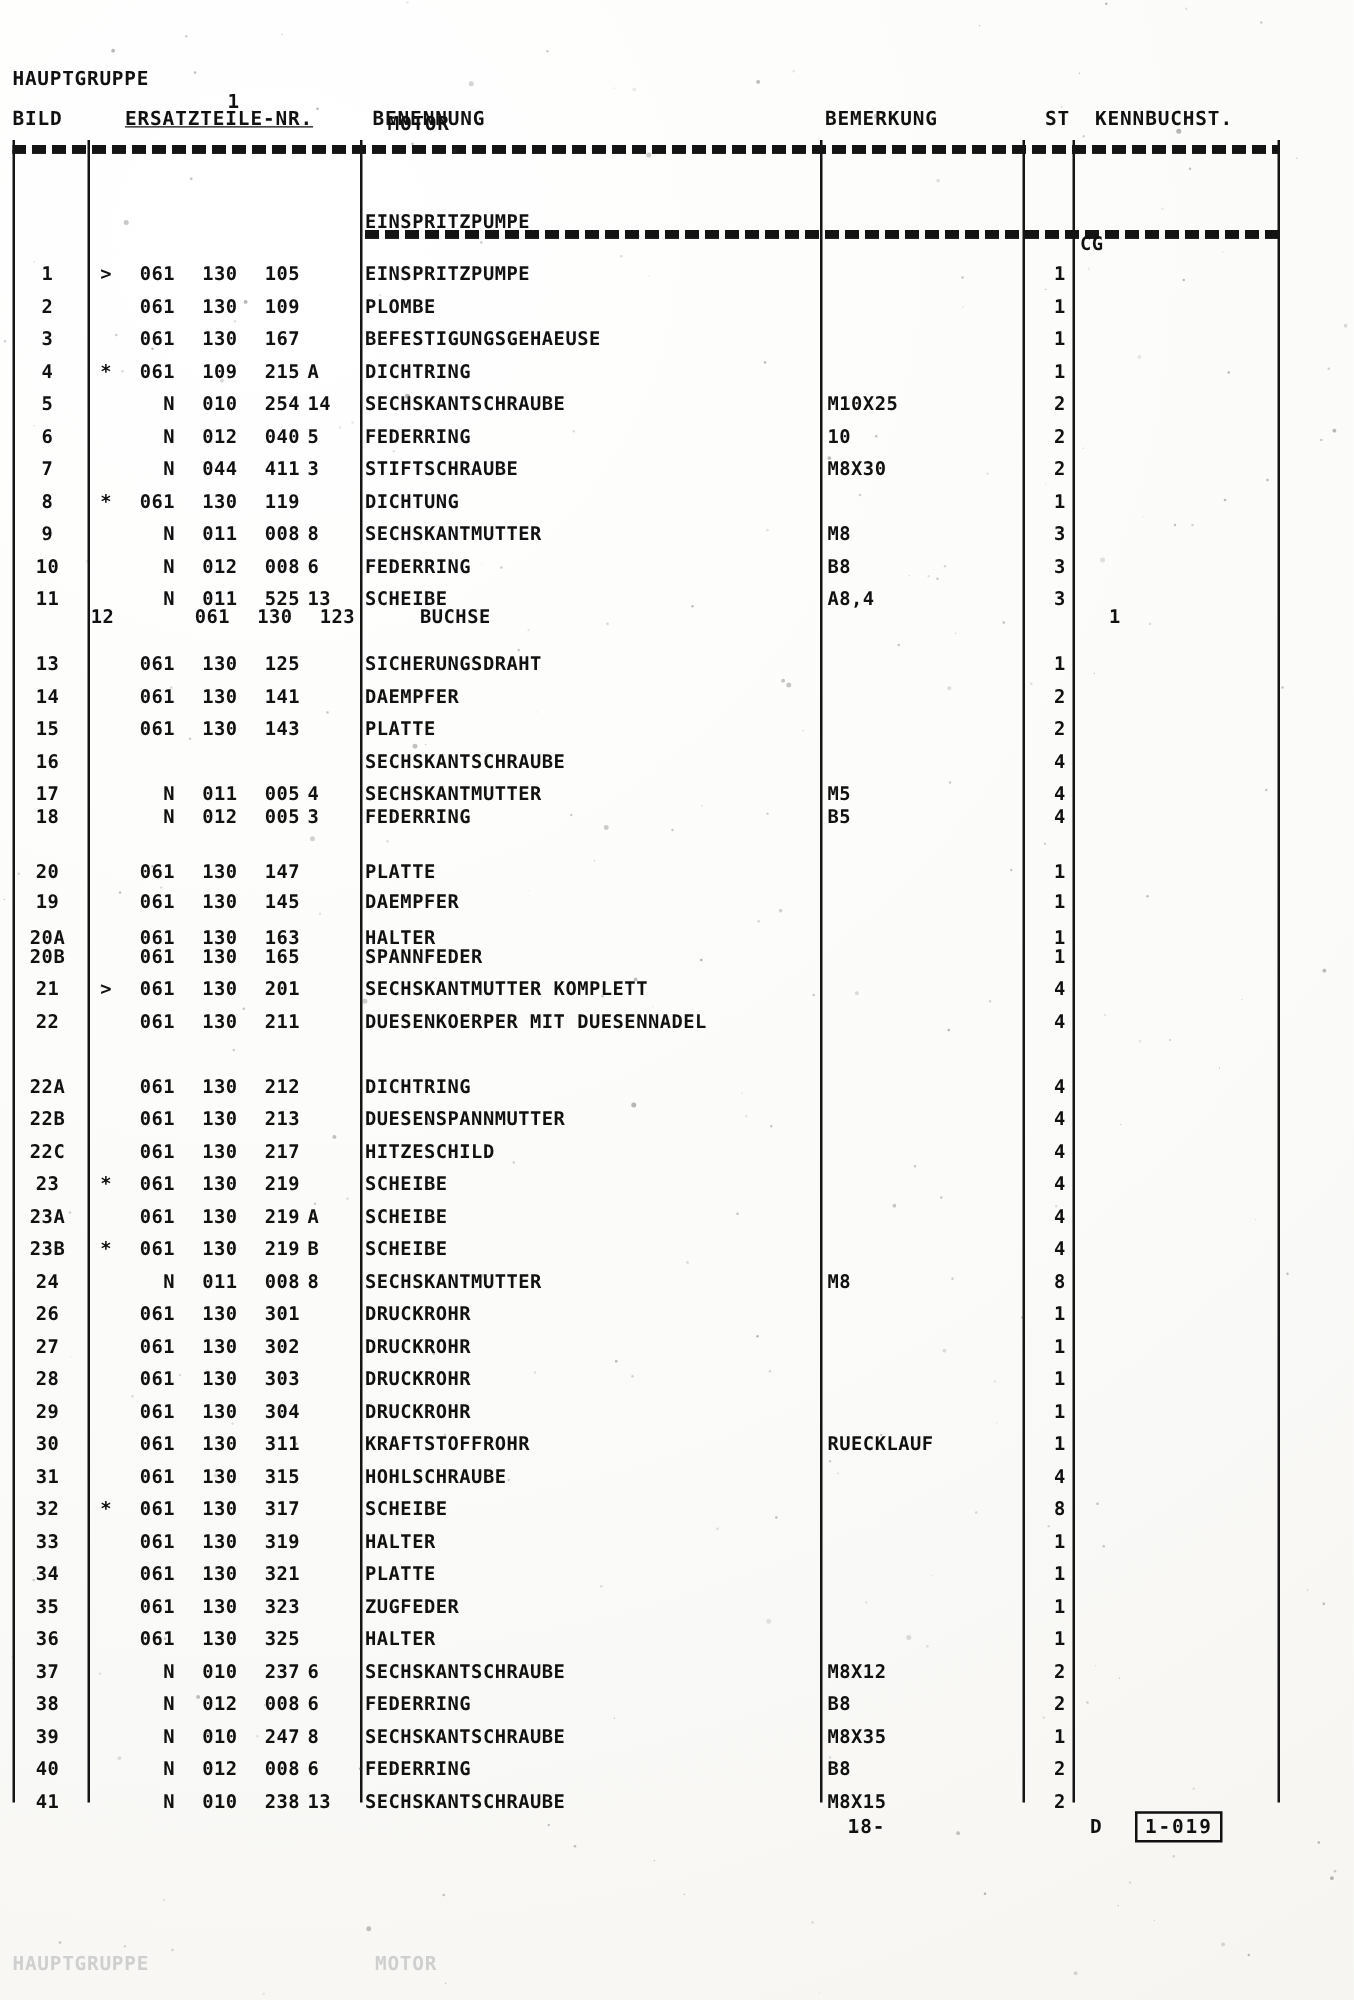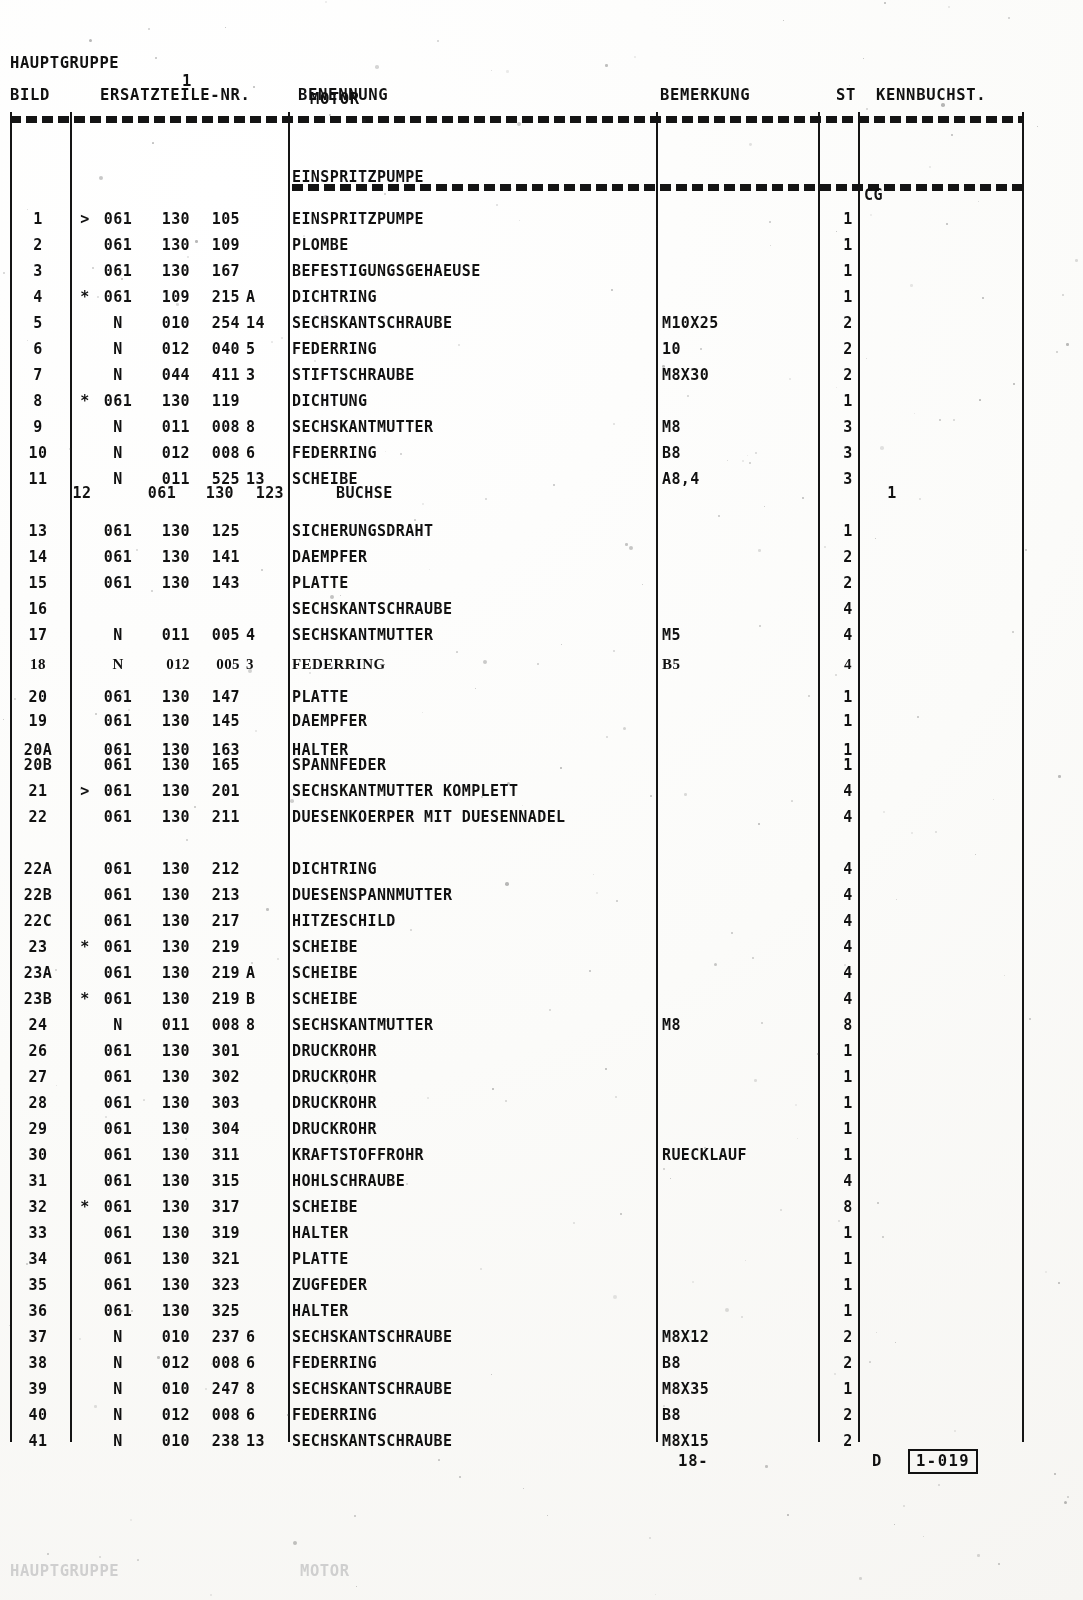--- a/index.html
+++ b/index.html
@@ -25,21 +25,21 @@
            font-size:15.5px;letter-spacing:.6px;font-weight:700;white-space:pre;}
   .topline .hg{position:absolute;left:0;}
   .topline .hgnum{position:absolute;left:172px;}
   .topline .hgname{position:absolute;left:300px;}
 
   
   .colheads{position:absolute;left:0;top:86px;width:1083px;height:22px;
             font-size:15.5px;font-weight:700;letter-spacing:.7px;}
   .colheads span{position:absolute;white-space:pre;}
   .ch-bild{left:10px;}
-  .ch-nr{left:100px;}
+  .ch-nr{left:100px;text-decoration:underline;}
   .ch-ben{left:298px;}
   .ch-bem{left:660px;}
   .ch-st{left:836px;}
   .ch-kb{left:876px;}
 
   
   .frame{position:absolute;left:0;top:112px;width:1083px;height:1330px;}
   .vline{position:absolute;top:0;width:2px;background:#151515;}
 
   
@@ -48,21 +48,21 @@
   .rule:after{content:"";position:absolute;left:0;right:0;top:4px;height:3px;
         background:repeating-linear-gradient(to right,#141414 0 11px,transparent 11px 16px);}
 
   
   .rows{position:absolute;left:0;top:112px;width:1083px;}
   .row{position:absolute;left:0;width:1083px;height:26px;font-size:15px;
        letter-spacing:.4px;font-weight:700;white-space:pre;}
   .row span{position:absolute;white-space:pre;}
   .c-bild{width:60px;text-align:center;left:8px;}
   .c-pre{left:74px;width:22px;text-align:center;}
-  .c-p1{left:96px;width:44px;text-align:center;}
+  .c-p1{left:96px;width:44px;text-align:right;}
   .c-p2{left:146px;width:44px;text-align:right;}
   .c-p3{left:196px;width:44px;text-align:right;}
   .c-p4{left:246px;width:34px;text-align:left;}
   .c-ben{left:292px;}
   .c-bem{left:662px;}
   .c-st{left:826px;width:44px;text-align:center;}
 
   .sectiontitle{left:292px;}
   .sectioncg{left:864px;}
 
@@ -131,21 +131,21 @@
     <div class="row" style="top: 280px;"><span class="c-bild">8</span><span class="c-pre">*</span><span class="c-p1">061</span><span class="c-p2">130</span><span class="c-p3">119</span><span class="c-p4"></span><span class="c-ben">DICHTUNG</span><span class="c-bem"></span><span class="c-st">1</span></div>
     <div class="row" style="top: 306px;"><span class="c-bild">9</span><span class="c-pre"></span><span class="c-p1">N</span><span class="c-p2">011</span><span class="c-p3">008</span><span class="c-p4">8</span><span class="c-ben">SECHSKANTMUTTER</span><span class="c-bem">M8</span><span class="c-st">3</span></div>
     <div class="row" style="top: 332px;"><span class="c-bild">10</span><span class="c-pre"></span><span class="c-p1">N</span><span class="c-p2">012</span><span class="c-p3">008</span><span class="c-p4">6</span><span class="c-ben">FEDERRING</span><span class="c-bem">B8</span><span class="c-st">3</span></div>
     <div class="row" style="top: 358px;"><span class="c-bild">11</span><span class="c-pre"></span><span class="c-p1">N</span><span class="c-p2">011</span><span class="c-p3">525</span><span class="c-p4">13</span><span class="c-ben">SCHEIBE</span><span class="c-bem">A8,4</span><span class="c-st">3</span></div>
     <div class="row" style="top: 372px; margin-left: 44px;"><span class="c-bild">12</span><span class="c-pre"></span><span class="c-p1">061</span><span class="c-p2">130</span><span class="c-p3">123</span><span class="c-p4"></span><span class="c-ben">BUCHSE</span><span class="c-bem"></span><span class="c-st">1</span></div>
     <div class="row" style="top: 410px;"><span class="c-bild">13</span><span class="c-pre"></span><span class="c-p1">061</span><span class="c-p2">130</span><span class="c-p3">125</span><span class="c-p4"></span><span class="c-ben">SICHERUNGSDRAHT</span><span class="c-bem"></span><span class="c-st">1</span></div>
     <div class="row" style="top: 436px;"><span class="c-bild">14</span><span class="c-pre"></span><span class="c-p1">061</span><span class="c-p2">130</span><span class="c-p3">141</span><span class="c-p4"></span><span class="c-ben">DAEMPFER</span><span class="c-bem"></span><span class="c-st">2</span></div>
     <div class="row" style="top: 462px;"><span class="c-bild">15</span><span class="c-pre"></span><span class="c-p1">061</span><span class="c-p2">130</span><span class="c-p3">143</span><span class="c-p4"></span><span class="c-ben">PLATTE</span><span class="c-bem"></span><span class="c-st">2</span></div>
     <div class="row" style="top: 488px;"><span class="c-bild">16</span><span class="c-pre"></span><span class="c-p1"></span><span class="c-p2"></span><span class="c-p3"></span><span class="c-p4"></span><span class="c-ben">SECHSKANTSCHRAUBE</span><span class="c-bem"></span><span class="c-st">4</span></div>
     <div class="row" style="top: 514px;"><span class="c-bild">17</span><span class="c-pre"></span><span class="c-p1">N</span><span class="c-p2">011</span><span class="c-p3">005</span><span class="c-p4">4</span><span class="c-ben">SECHSKANTMUTTER</span><span class="c-bem">M5</span><span class="c-st">4</span></div>
-    <div class="row" style="top: 544px; font-family: Liberation Serif, serif;"><span class="c-bild">18</span><span class="c-pre"></span><span class="c-p1">N</span><span class="c-p2">012</span><span class="c-p3">005</span><span class="c-p4">3</span><span class="c-ben">FEDERRING</span><span class="c-bem">B5</span><span class="c-st">4</span></div>
+    <div class="row" style="top: 532px;"><span class="c-bild">18</span><span class="c-pre"></span><span class="c-p1">N</span><span class="c-p2">012</span><span class="c-p3">005</span><span class="c-p4">3</span><span class="c-ben">FEDERRING</span><span class="c-bem">B5</span><span class="c-st">4</span></div>
     <div class="row" style="top: 600px;"><span class="c-bild">19</span><span class="c-pre"></span><span class="c-p1">061</span><span class="c-p2">130</span><span class="c-p3">145</span><span class="c-p4"></span><span class="c-ben">DAEMPFER</span><span class="c-bem"></span><span class="c-st">1</span></div>
     <div class="row" style="top: 576px;"><span class="c-bild">20</span><span class="c-pre"></span><span class="c-p1">061</span><span class="c-p2">130</span><span class="c-p3">147</span><span class="c-p4"></span><span class="c-ben">PLATTE</span><span class="c-bem"></span><span class="c-st">1</span></div>
     <div class="row" style="top: 629px;"><span class="c-bild">20A</span><span class="c-pre"></span><span class="c-p1">061</span><span class="c-p2">130</span><span class="c-p3">163</span><span class="c-p4"></span><span class="c-ben">HALTER</span><span class="c-bem"></span><span class="c-st">1</span></div>
     <div class="row" style="top: 644px;"><span class="c-bild">20B</span><span class="c-pre"></span><span class="c-p1">061</span><span class="c-p2">130</span><span class="c-p3">165</span><span class="c-p4"></span><span class="c-ben">SPANNFEDER</span><span class="c-bem"></span><span class="c-st">1</span></div>
     <div class="row" style="top: 670px;"><span class="c-bild">21</span><span class="c-pre">&gt;</span><span class="c-p1">061</span><span class="c-p2">130</span><span class="c-p3">201</span><span class="c-p4"></span><span class="c-ben">SECHSKANTMUTTER KOMPLETT</span><span class="c-bem"></span><span class="c-st">4</span></div>
     <div class="row" style="top: 696px;"><span class="c-bild">22</span><span class="c-pre"></span><span class="c-p1">061</span><span class="c-p2">130</span><span class="c-p3">211</span><span class="c-p4"></span><span class="c-ben">DUESENKOERPER MIT DUESENNADEL</span><span class="c-bem"></span><span class="c-st">4</span></div>
     <div class="row" style="top: 722px;"><span class="c-bild"></span><span class="c-pre"></span><span class="c-p1"></span><span class="c-p2"></span><span class="c-p3"></span><span class="c-p4"></span><span class="c-ben"></span><span class="c-bem"></span><span class="c-st"></span></div>
     <div class="row" style="top: 748px;"><span class="c-bild">22A</span><span class="c-pre"></span><span class="c-p1">061</span><span class="c-p2">130</span><span class="c-p3">212</span><span class="c-p4"></span><span class="c-ben">DICHTRING</span><span class="c-bem"></span><span class="c-st">4</span></div>
     <div class="row" style="top: 774px;"><span class="c-bild">22B</span><span class="c-pre"></span><span class="c-p1">061</span><span class="c-p2">130</span><span class="c-p3">213</span><span class="c-p4"></span><span class="c-ben">DUESENSPANNMUTTER</span><span class="c-bem"></span><span class="c-st">4</span></div>
     <div class="row" style="top: 800px;"><span class="c-bild">22C</span><span class="c-pre"></span><span class="c-p1">061</span><span class="c-p2">130</span><span class="c-p3">217</span><span class="c-p4"></span><span class="c-ben">HITZESCHILD</span><span class="c-bem"></span><span class="c-st">4</span></div>

